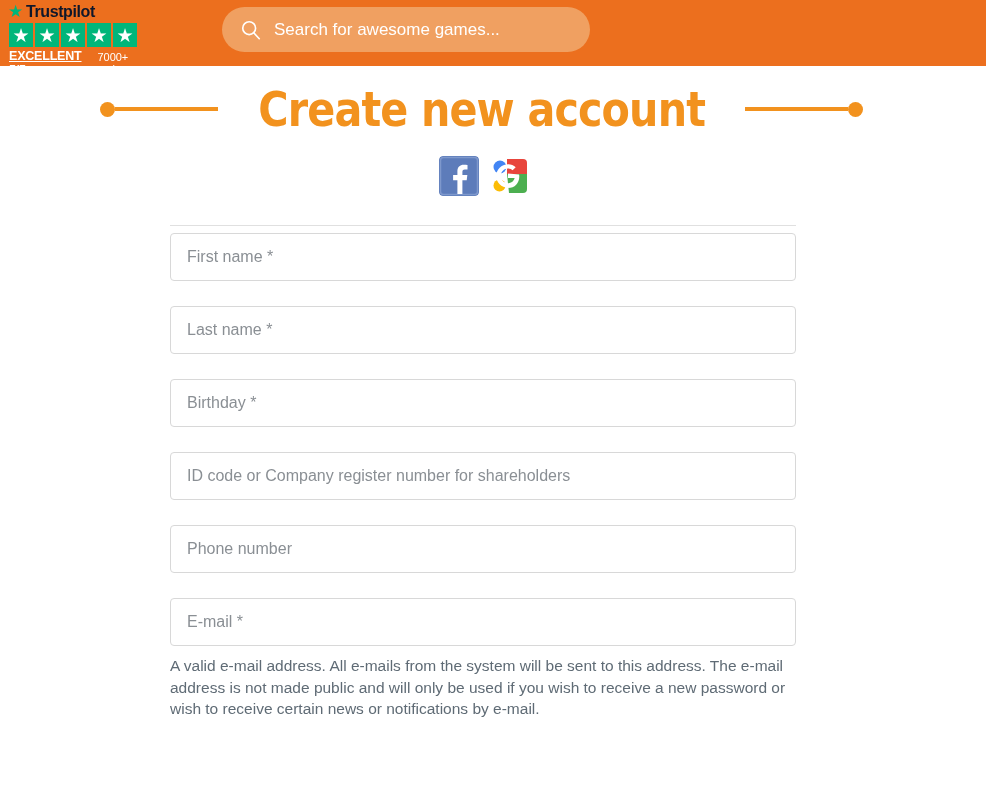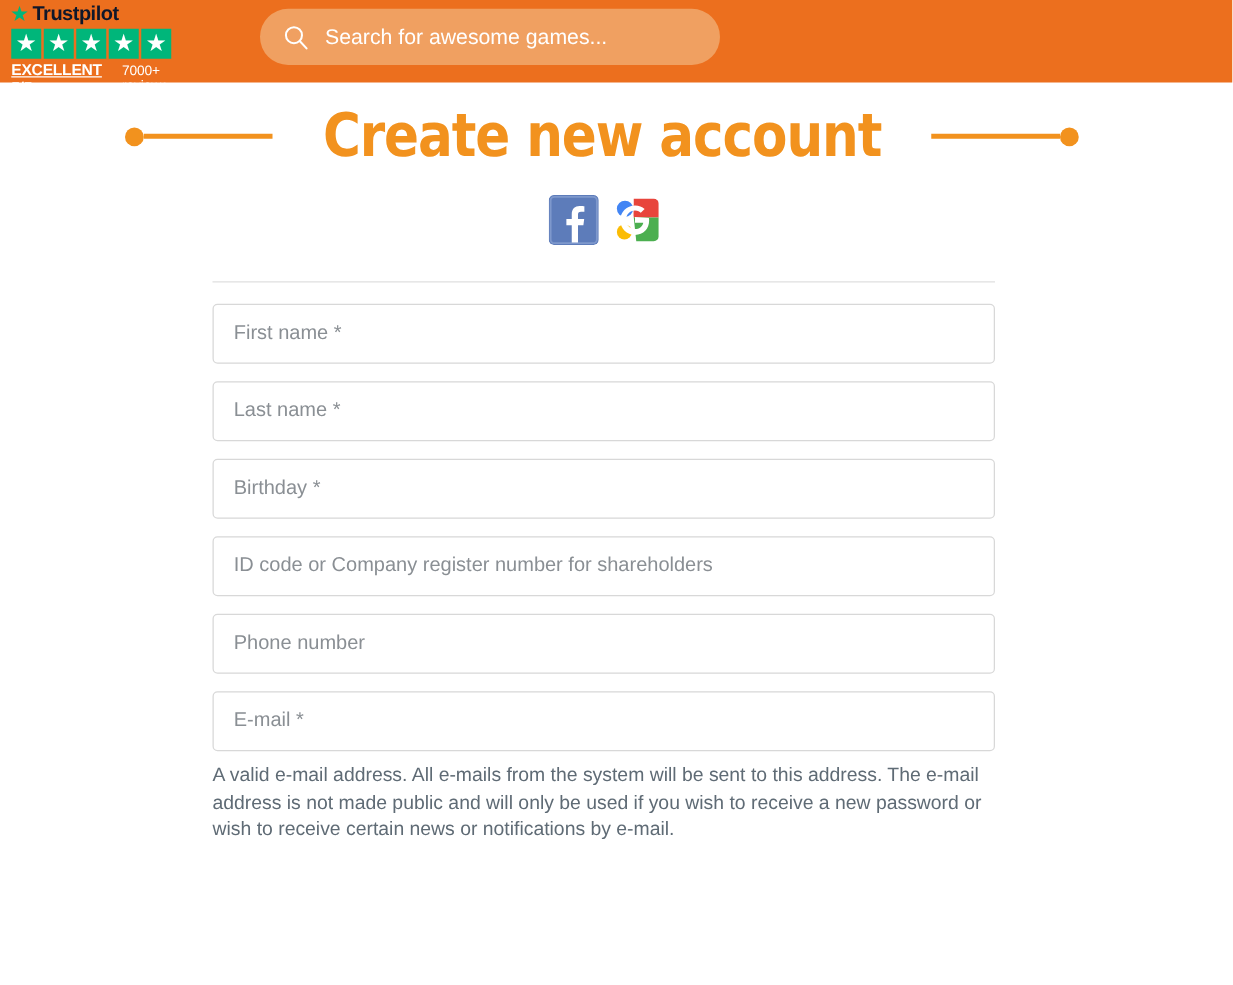--- a/index.html
+++ b/index.html
@@ -82,21 +82,21 @@
   }
   .tp-reviews {
     color: #ffffff;
     font-size: 11px;
     letter-spacing: -0.1px;
   }
 
   
   .search-wrap {
     position: absolute;
-    left: 208px;
+    left: 222px;
     top: 7px;
     width: 368px;
     height: 45px;
     background: #f0a061;
     border-radius: 23px;
     display: flex;
     align-items: center;
     padding: 0 18px;
     cursor: text;
   }
@@ -191,29 +191,29 @@
     margin-top: 29px;
     width: 626px;
   }
 
   .field {
     width: 626px;
     height: 48px;
     border: 1px solid #d8d8d8;
     border-radius: 4px;
     background: #ffffff;
-    margin-top: 14px;
+    margin-top: 25px;
     padding: 0 16px;
     font-family: "Liberation Sans", sans-serif;
     font-size: 16px;
     color: #4a4a4a;
     outline: none;
   }
   .field::placeholder { color: #8a8f94; opacity: 1; }
-  .field:first-of-type { margin-top: 17px; }
+  .field:first-of-type { margin-top: 7px; }
 
   .help-text {
     width: 630px;
     margin-top: 9px;
     color: #5f6b75;
     font-size: 15.5px;
     line-height: 21.5px;
   }
 </style>
 </head>

